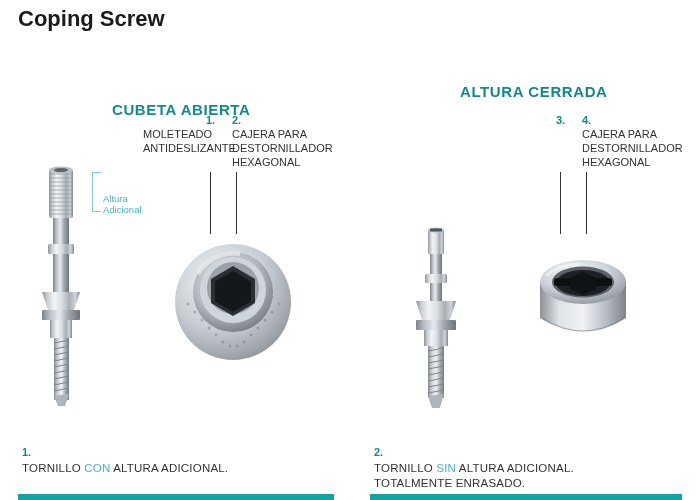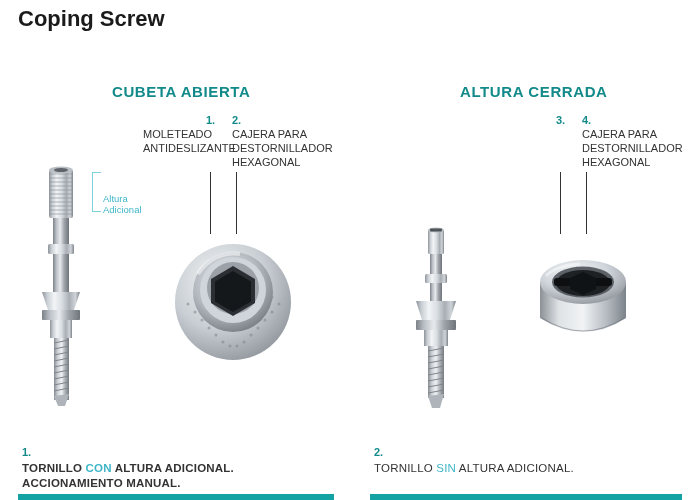--- a/index.html
+++ b/index.html
@@ -28,21 +28,21 @@
     color: #1a1a1a;
     letter-spacing: 0px;
   }
   .panel-heading {
     position: absolute;
     font-size: 15px;
     font-weight: bold;
     color: #138a8a;
     letter-spacing: 0.6px;
   }
-  #heading-open { left: 112px; top: 83px; }
+  #heading-open { left: 112px; top: 101px; }
   #heading-closed { left: 460px; top: 83px; }
 
   .callout-num {
     position: absolute;
     font-size: 11px;
     font-weight: bold;
     color: #138a8a;
   }
   .callout-text {
     position: absolute;
@@ -349,26 +349,26 @@
       <rect x="36" y="44" width="58" height="8" rx="3" fill="#0d0f11"></rect>
 
       <polygon points="65,38 78,44 78,55 65,61 52,55 52,44" fill="#101315"></polygon>
 
       <path d="M28 42 A 40 20 0 0 1 62 30" stroke="#ffffff" stroke-width="3" fill="none" opacity="0.45"></path>
       <path d="M24 84 Q65 110 106 84" stroke="#6f757b" stroke-width="1" fill="none" opacity="0.6"></path>
     </svg>
   </div>
 
   <div class="note-num" style="left:22px; top:446px;">1.</div>
-  <div class="note-text" style="left:22px; top:461px; width:320px;font-weight:bold;">
+  <div class="note-text" style="left:22px; top:461px; width:320px;">
     <span>TORNILLO </span><span class="accent-word">CON</span><span> ALTURA ADICIONAL.</span><br>
-    <span>ACCIONAMIENTO MANUAL.</span>
   </div>
 
   <div class="note-num" style="left:374px; top:446px;">2.</div>
   <div class="note-text" style="left:374px; top:461px; width:320px;">
     <span>TORNILLO </span><span class="accent-word">SIN</span><span> ALTURA ADICIONAL.</span><br>
+    <span>TOTALMENTE ENRASADO.</span>
   </div>
 
   <div class="bottom-bar"></div>
   <div class="bottom-bar2"></div>
 
 </div>
 
 </body></html>

